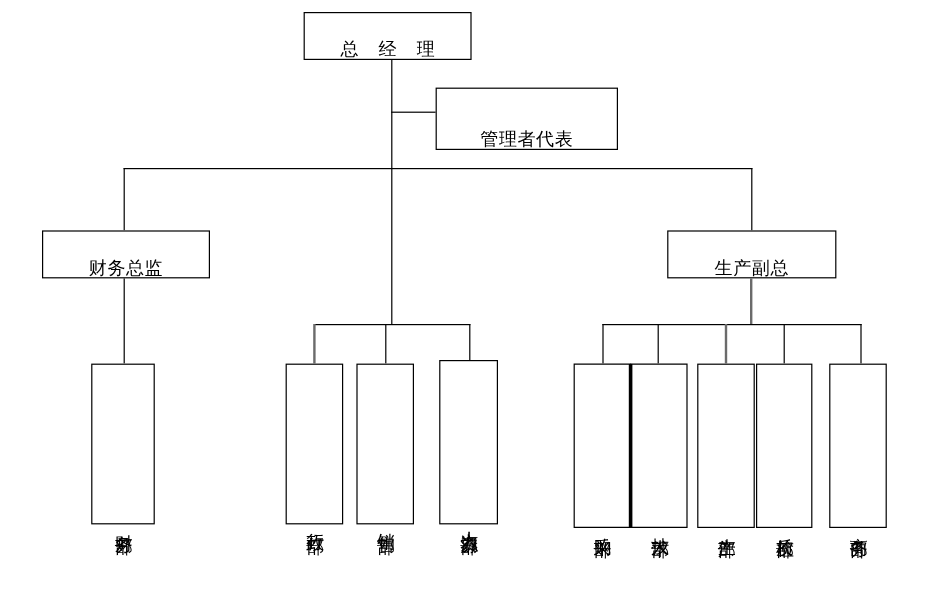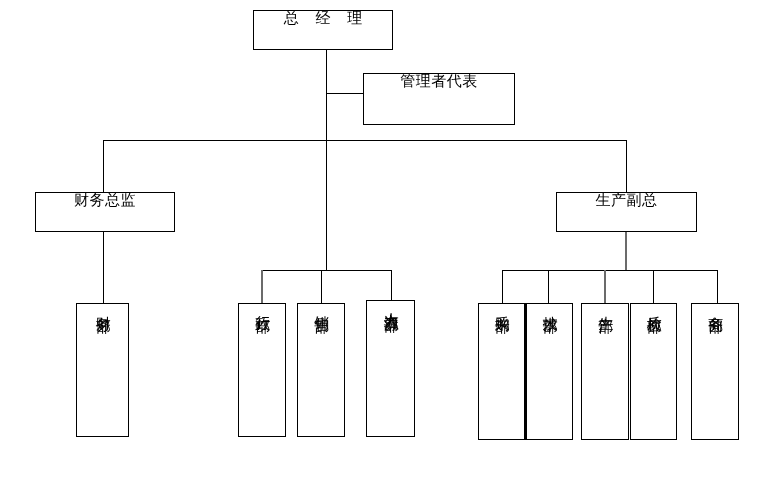--- a/index.html
+++ b/index.html
@@ -1,21 +1,21 @@
 <!DOCTYPE html>
 <html><head>
 <meta charset="utf-8">
 <style>
   html,body{margin:0;padding:0;background:#ffffff;}
   body{width:772px;height:491px;overflow:hidden;
        font-family:"DejaVu Sans","Liberation Sans",sans-serif;}
   #chart{position:relative;width:772px;height:491px;background:#ffffff;}
 
   .node{position:absolute;border:1px solid #000000;background:#ffffff;
-        box-sizing:border-box;display:flex;align-items:flex-start;justify-content:center;}
+        box-sizing:border-box;display:flex;align-items:flex-end;justify-content:center;}
   .node .label{color:#000000;text-align:center;line-height:1.0;white-space:pre;}
 
   
   .h-node .label{font-size:15px;letter-spacing:0.5px;}
   .h-node.spaced .label{letter-spacing:6px;text-indent:6px;}
 
   
   .v-node{border:1px solid #000000;}
   .v-node .label{font-size:15px;line-height:1.42;writing-mode:vertical-rl;
                  text-orientation:upright;letter-spacing:1px;}

